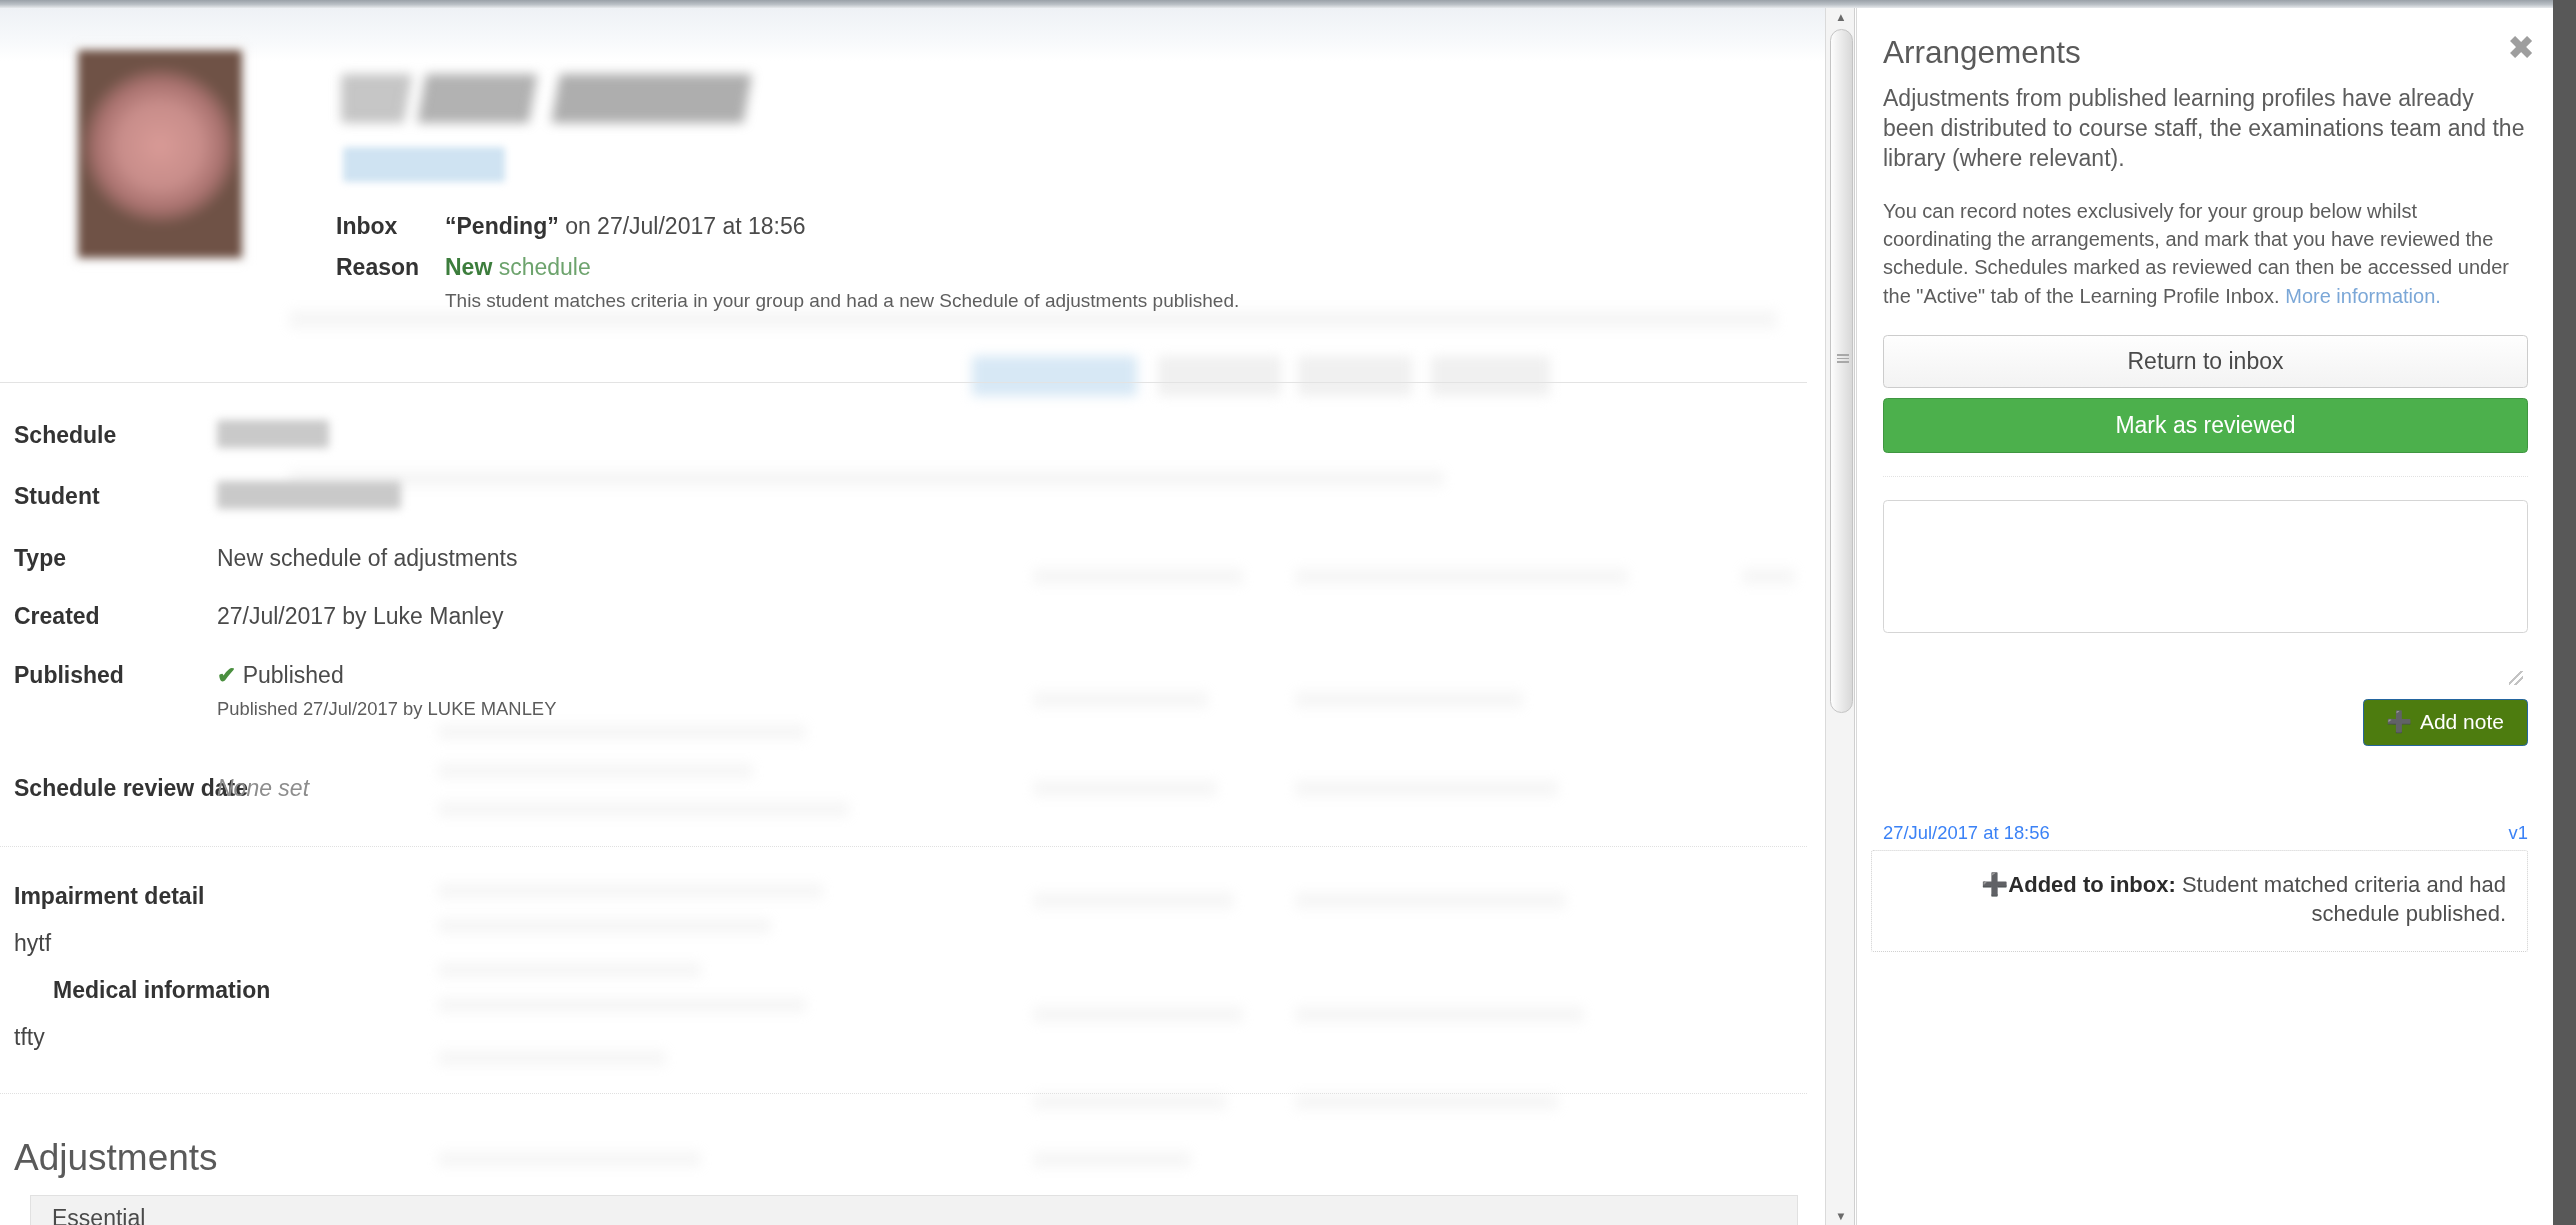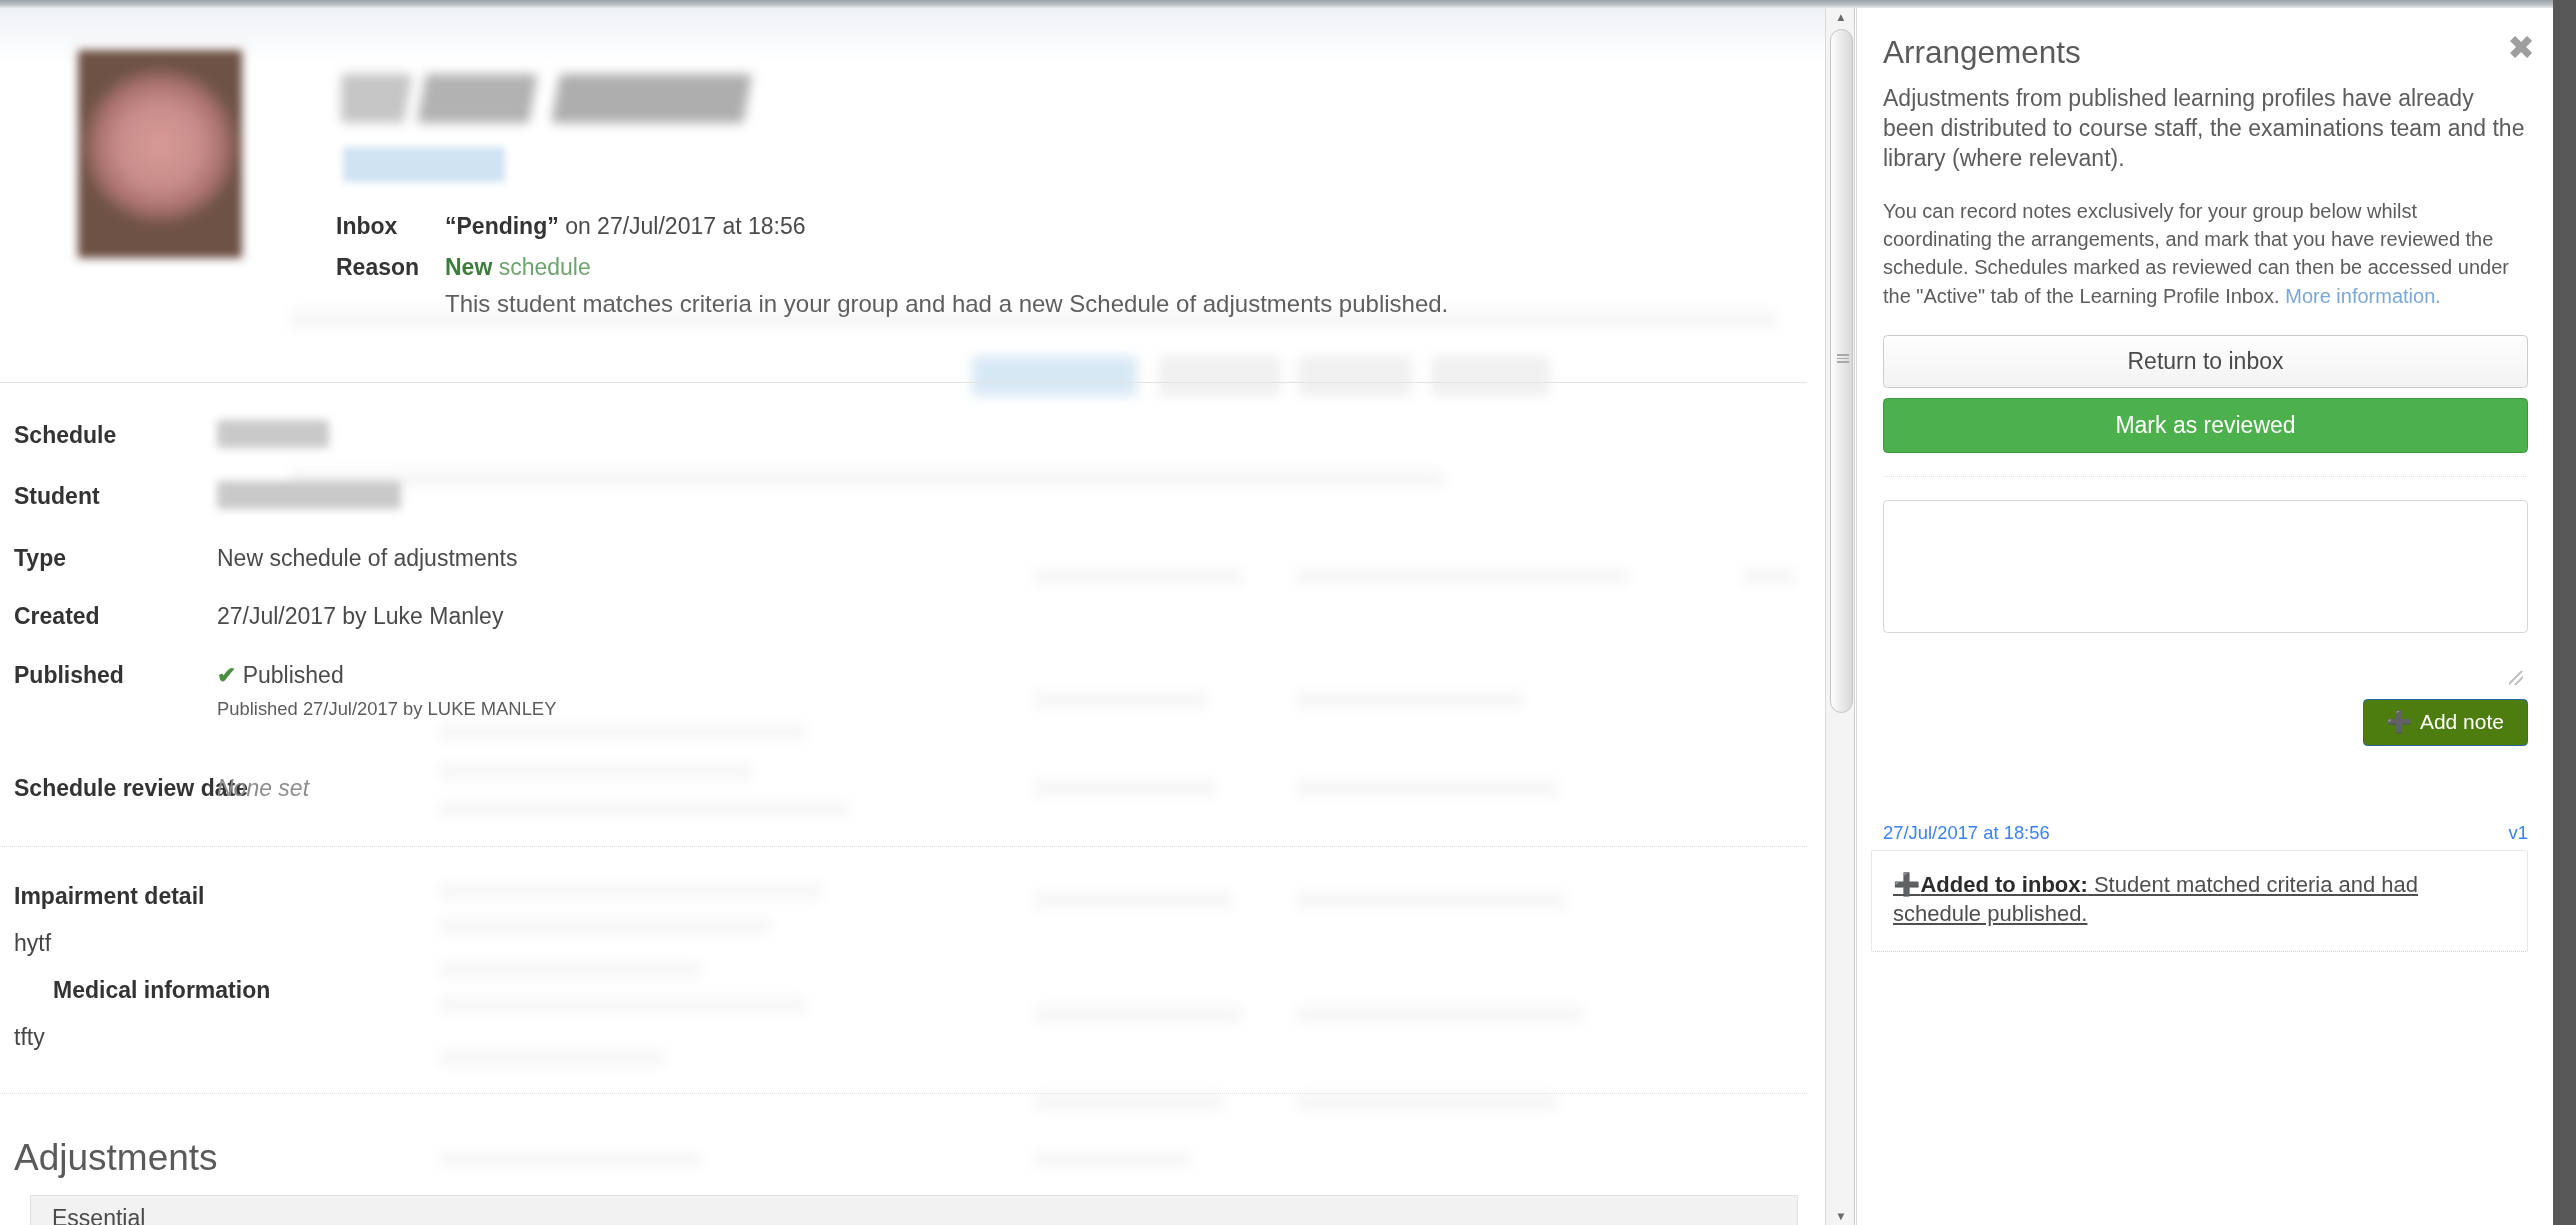--- a/index.html
+++ b/index.html
@@ -89,21 +89,21 @@
   .meta-label {
     font-weight: bold; width: 109px; flex: none;
     color: #333333;
   }
   .meta-value { color: #4a4a4a; }
   .meta-value b { color: #333333; }
   .reason-new { color: #3c7d3c; font-weight: bold; text-align: right; }
   .reason-sched { color: #6da36d; }
   .reason-sub {
     margin-top: 8.8px;
-    font-size: 24px; color: #5e5e5e;
+    font-size: 19px; color: #5e5e5e;
   }
 
   
   .tabs-redacted {
     position: absolute;
     left: 972px; top: 322px;
     width: 648px; height: 54px;
     filter: blur(6.1px);
   }
   .tab-pill { position: absolute; top: 7px; height: 40px; border-radius: 2.6px; }
@@ -312,24 +312,23 @@
     position: absolute; left: 26px; right: 26px; top: 814px;
     display: flex; justify-content: space-between;
     font-size: 18.4px; color: #3b82f6;
   }
 
   .note-card {
     position: absolute; left: 14px; right: 26px; top: 842px;
     border: 1.8px dotted #cfcfcf;
     border-radius: 2.6px;
     padding: 19px 21px 23px 21px;
-    text-align: left;
+    text-align: right;
     font-size: 22px; line-height: 1.32;
     color: #4e4e4e;
-    text-decoration: underline;
   }
   .note-card .plus-ico { color: #2c77bb; font-weight: bold; }
   .note-card .strong { font-weight: bold; color: #2b2b2b; }
 </style>
 </head>
 <body>
 
 <div id="app">
 
   <div class="top-strip"></div>

